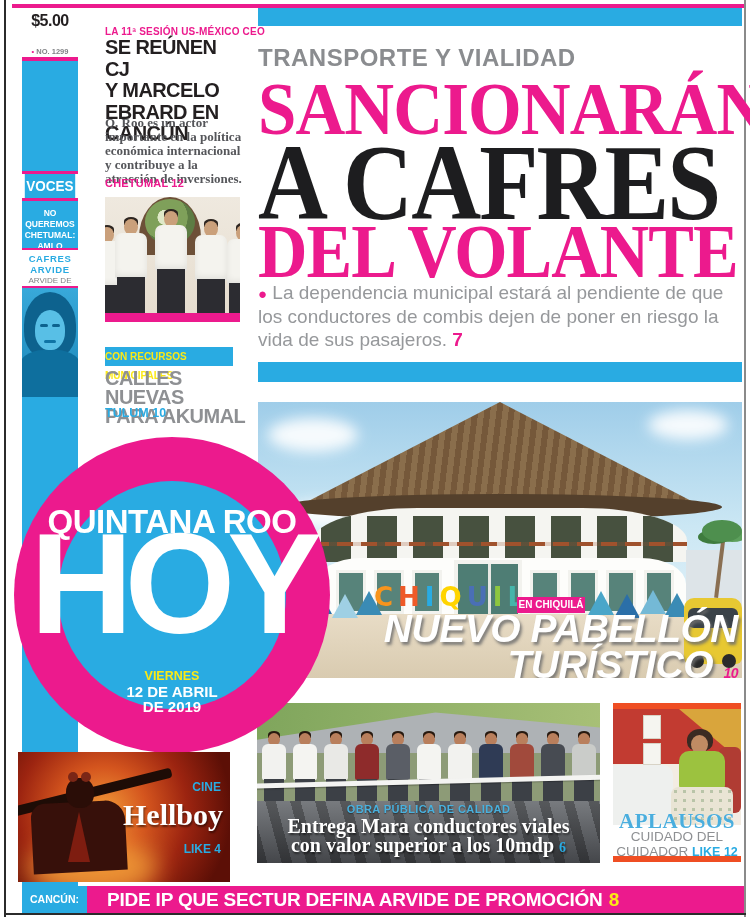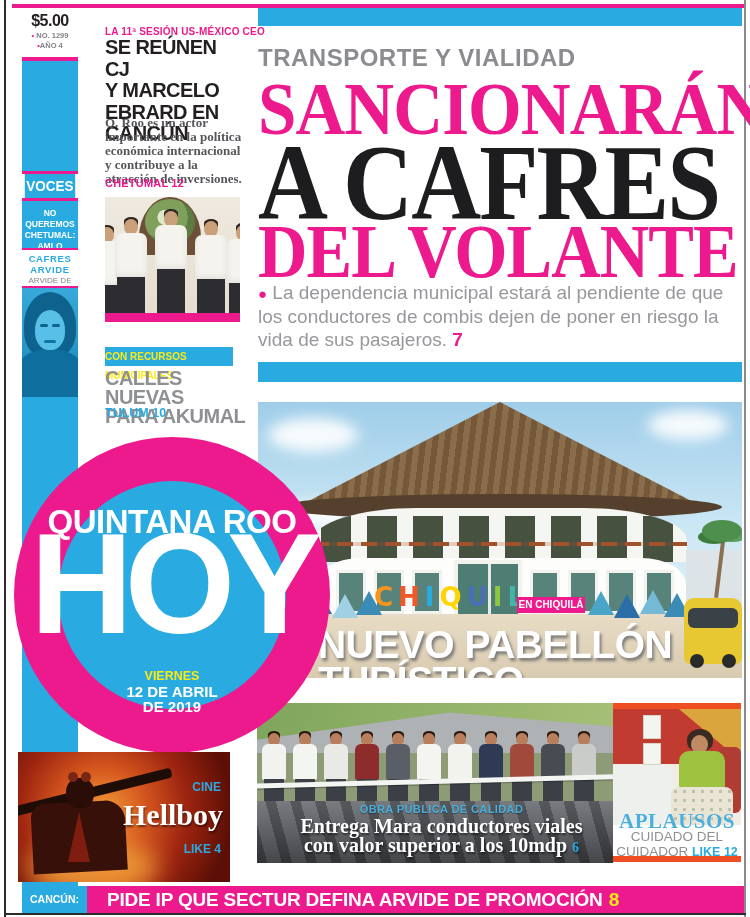--- a/index.html
+++ b/index.html
@@ -16,21 +16,21 @@
   
   .edge-l{left:4px;top:0;width:2px;height:917px;background:#2b2b2b;}
   .edge-r{left:744px;top:0;width:2px;height:917px;background:#8a8a8a;}
   .edge-b{left:4px;top:913px;width:742px;height:2px;background:#2b2b2b;}
   .topline{left:12px;top:4px;width:732px;height:4px;background:var(--pink);}
 
   
   .side{left:22px;width:56px;}
   .pricebox{top:8px;height:49px;background:#fff;text-align:center;}
   .price{font-size:16px;font-weight:bold;color:var(--dark);margin-top:4px;letter-spacing:-0.5px;}
-  .issue{font-size:7.5px;color:#808285;font-weight:bold;margin-top:1px;}
+  .issue{font-size:7.5px;color:#808285;font-weight:bold;margin-top:17px;}
   .issue .dot{color:var(--pink);}
   .divider{height:3.5px;background:var(--pink);}
   .cyanblock{background:var(--cyan);}
   .voces{top:174px;height:24px;line-height:24px;text-align:center;color:#fff;
          font-size:15px;font-weight:bold;transform:scaleX(.9);}
   .promo{top:201px;height:47px;text-align:center;color:#fff;font-weight:bold;
          font-size:8.5px;line-height:11px;padding-top:7px;box-sizing:border-box;}
   .promo .pg{color:var(--yellow);}
   .columnistbox{top:250px;height:37px;background:#fff;text-align:center;padding-top:4px;box-sizing:border-box;}
   .columnist{color:var(--cyan);font-weight:bold;font-size:9.5px;line-height:10.5px;letter-spacing:.6px;}
@@ -104,23 +104,23 @@
         font-family:"DejaVu Sans",sans-serif;}
   .bldg{position:absolute;left:428px;top:148px;width:56px;height:64px;background:#dde4e8;}
   .palmtrunk{position:absolute;left:460px;top:132px;width:4px;height:64px;background:#8a6f52;transform:rotate(7deg);}
   .palmtop{position:absolute;left:444px;top:118px;width:40px;height:22px;background:#4e8f4e;border-radius:50%;
            box-shadow:-8px 6px 0 -4px #3e7c3e,10px 5px 0 -5px #5da05d;}
   .taxi{position:absolute;left:426px;top:196px;width:58px;height:66px;background:#e7c832;border-radius:10px 10px 6px 6px;}
   .taxi .winb{position:absolute;left:4px;top:10px;width:50px;height:20px;background:#3a4248;border-radius:6px;}
   .taxi .wheel{position:absolute;bottom:-4px;width:14px;height:14px;background:#2a2a2a;border-radius:50%;}
   .chq-badge{position:absolute;left:259px;top:195px;width:68px;height:16px;background:var(--pink);
              color:#fff;font-size:10px;font-weight:bold;text-align:center;line-height:16px;}
-  .pav-head{position:absolute;left:60px;top:225px;width:420px;text-align:left;color:#fff;font-weight:bold;
+  .pav-head{position:absolute;left:60px;top:209px;width:420px;text-align:right;color:#fff;font-weight:bold;
             font-size:39px;line-height:36px;letter-spacing:-0.5px;
-            text-shadow:2px 3px 3px rgba(110,110,110,.85);}
+            text-shadow:2px 3px 3px rgba(110,110,110,.85);font-style:italic;}
   .pav-head .pg{font-size:14px;color:var(--pink);text-shadow:none;vertical-align:baseline;}
 
   
   .ring{left:14px;top:437px;width:316px;height:316px;background:var(--pink);border-radius:50%;z-index:40;}
   .innercircle{position:absolute;left:44px;top:44px;width:228px;height:228px;background:var(--cyan);border-radius:50%;}
   .mast-region{position:absolute;left:-20px;top:66px;width:356px;text-align:center;color:#fff;
                font-weight:bold;font-size:33px;letter-spacing:-0.5px;}
   .mast-name{position:absolute;left:-20px;top:76px;width:356px;text-align:center;color:#fff;
              font-weight:bold;font-size:142px;letter-spacing:-8px;line-height:1;}
   .mast-date{position:absolute;left:0;top:232px;width:316px;text-align:center;font-weight:bold;line-height:15px;}
@@ -136,21 +136,21 @@
   .hb-goggle{position:absolute;left:50px;top:20px;width:10px;height:10px;background:#7a2616;border-radius:50%;box-shadow:13px 0 0 #7a2616;}
   .hb-body{position:absolute;left:14px;top:50px;width:94px;height:70px;background:#37100a;border-radius:14px 20px 0 0;transform:rotate(-3deg);}
   .hb-coat{position:absolute;left:50px;top:60px;width:22px;height:50px;background:#7e1d10;clip-path:polygon(50% 0,100% 100%,0 100%);}
   .hb-sword{position:absolute;left:-14px;top:36px;width:170px;height:10px;background:#1e0c06;transform:rotate(-14deg);border-radius:4px;}
   .hb-kicker{position:absolute;right:9px;top:28px;font-size:12px;font-weight:bold;color:var(--cyan);}
   .hb-title{position:absolute;right:7px;top:46px;font-family:"Liberation Serif",serif;font-weight:bold;
             font-size:30px;color:#fff;text-shadow:1px 2px 2px rgba(0,0,0,.5);}
   .hb-like{position:absolute;right:9px;top:90px;font-size:12px;font-weight:bold;color:var(--cyan);}
 
   
-  .ribbon{left:257px;top:703px;width:343px;height:160px;overflow:hidden;background:#8d9b77;padding-left:26px;}
+  .ribbon{left:257px;top:703px;width:343px;height:160px;overflow:hidden;background:#8d9b77;}
   .rb-grass{position:absolute;left:0;top:0;width:100%;height:46px;background:linear-gradient(100deg,#7fa55c,#a8c077);}
   .rb-road{position:absolute;left:0;top:6px;width:100%;height:44px;background:#aeb2b5;
            clip-path:polygon(0 70%,52% 8%,100% 42%,100% 100%,0 100%);}
   .rb-asphalt{position:absolute;left:0;top:98px;width:100%;height:62px;
            background:linear-gradient(180deg,#787b7f,#44464a);}
   .rb-shadows{position:absolute;left:0;top:98px;width:100%;height:62px;
            background:repeating-linear-gradient(75deg,rgba(0,0,0,.28) 0 10px,transparent 10px 24px);}
   .rperson{position:absolute;top:30px;width:30px;height:88px;}
   .rperson .head{position:absolute;left:9px;top:0;width:12px;height:13px;background:#b97f5c;border-radius:50%;}
   .rperson .hair{position:absolute;left:9px;top:-2px;width:12px;height:7px;background:#27190f;border-radius:50% 50% 0 0;}

